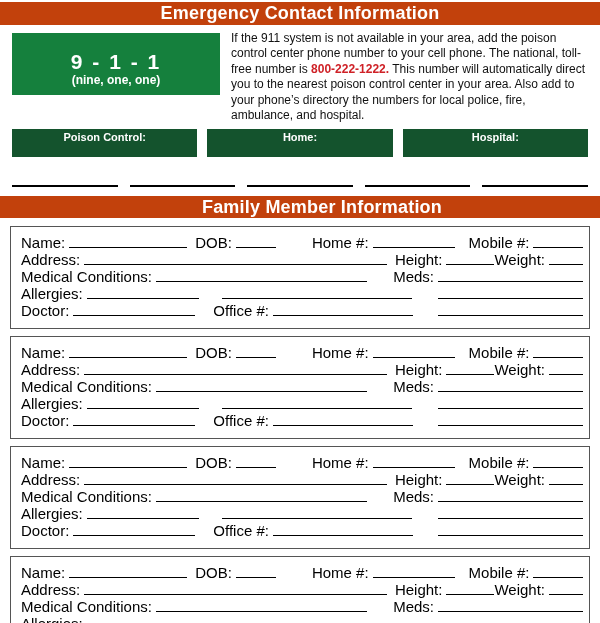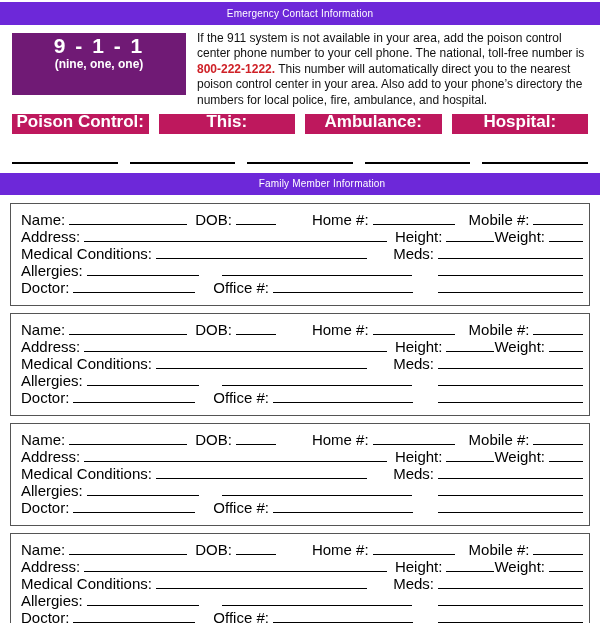--- a/index.html
+++ b/index.html
@@ -1,36 +1,36 @@
 <!DOCTYPE html>
 <html><head>
 <meta charset="utf-8">
 <style>
   * { margin:0; padding:0; box-sizing:border-box; }
   html,body { width:600px; height:623px; background:#ffffff; overflow:hidden;
     font-family:"Liberation Sans", sans-serif; color:#000; }
 
-  .barh { background:#6d28d9; color:#fff; font-weight:normal; font-size:10px;
+  .barh { background:#c2410c; color:#fff; font-weight:bold; font-size:18px;
     text-align:center; letter-spacing:.2px; }
   .top-bar { margin-top:2px; height:23px; line-height:23px; }
   .family-bar { margin:9px 0 0; height:22px; line-height:22px;padding-left:44px; }
 
   .intro { display:flex; margin:8px 12px 0 12px; }
-  .red-box { width:174px; height:62px; background:#701a75; color:#fff;
-    text-align:center; padding-top:2px; flex:none; }
+  .red-box { width:208px; height:62px; background:#15803d; color:#fff;
+    text-align:center; padding-top:18px; flex:none; }
   .red-box .num { font-size:21px; font-weight:bold; letter-spacing:2px; line-height:22px; }
   .red-box .spelled { font-size:12px; font-weight:bold; line-height:14px; }
   .red-box .system { font-size:12.5px; font-weight:bold; line-height:15px; }
   .intro-text { flex:1; margin-left:11px; font-size:12px; line-height:15.4px;
     color:#111; margin-top:-2px; }
   .intro-text .phone { color:#CF2127; font-weight:bold; }
 
   .contacts { display:flex; gap:10px; margin:6px 12px 0 12px; }
-  .cbox { flex:1; background:#be185d; color:#fff; font-weight:bold; font-size:17px;
-    height:20px; line-height:16px; text-align:center; }
+  .cbox { flex:1; background:#14532d; color:#fff; font-weight:bold; font-size:11px;
+    height:28px; line-height:16px; text-align:center; }
   .contact-lines { display:flex; gap:12px; margin:28px 12px 0 12px; }
   .cline { flex:1; border-bottom:2px solid #000; height:2px; }
 
   .card { border:1px solid #555; margin:7px 10px 0 10px; height:103px;
     padding:8px 6px 8px 10px; background:#fff; }
   .card:first-child { margin-top:8px; }
   .row { display:flex; align-items:flex-end; height:17px; padding-bottom:3px; }
   .lbl { font-size:15px; line-height:12px; white-space:nowrap; padding-right:4px; }
   .ln { border-bottom:1.2px solid #000; height:2px; align-self:flex-end; margin-bottom:1px; }
   .grow { flex:1; }
@@ -49,22 +49,21 @@
 <section class="intro">
   <div class="red-box">
     <div class="num">9 - 1 - 1</div>
     <div class="spelled">(nine, one, one)</div>
   </div>
   <p class="intro-text"><span>If the 911 system is not available in your area, add the poison control center phone number to your cell phone. The national, toll-free number is </span><span class="phone">800-222-1222.</span><span> This number will automatically direct you to the nearest poison control center in your area. Also add to your phone’s directory the numbers for local police, fire, ambulance, and hospital.</span></p>
 </section>
 
 <section class="contacts">
   <div class="cbox">Poison Control:</div>
-  <div class="cbox">This:</div>
-  <div class="cbox">Ambulance:</div>
+  <div class="cbox">Home:</div>
   <div class="cbox">Hospital:</div>
 </section>
 
 <section class="contact-lines">
   <div class="cline"></div>
   <div class="cline"></div>
   <div class="cline"></div>
   <div class="cline"></div>
   <div class="cline"></div>
 </section>

